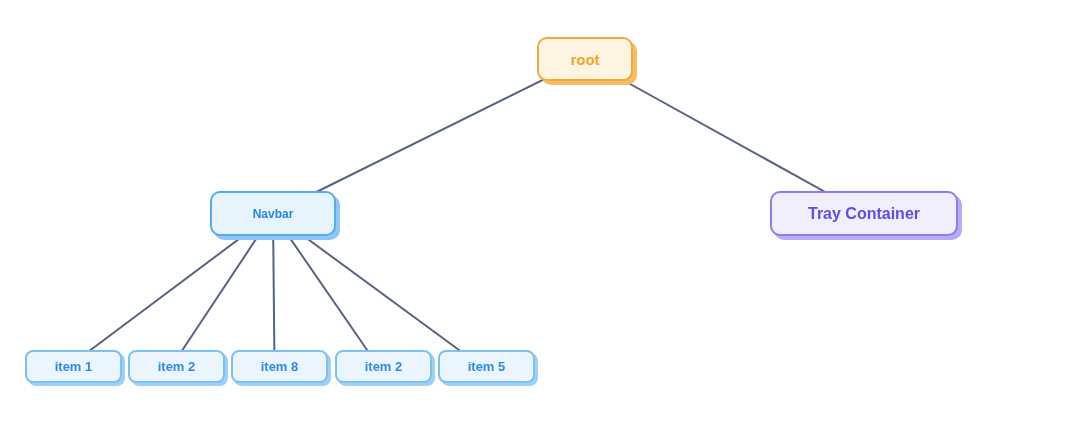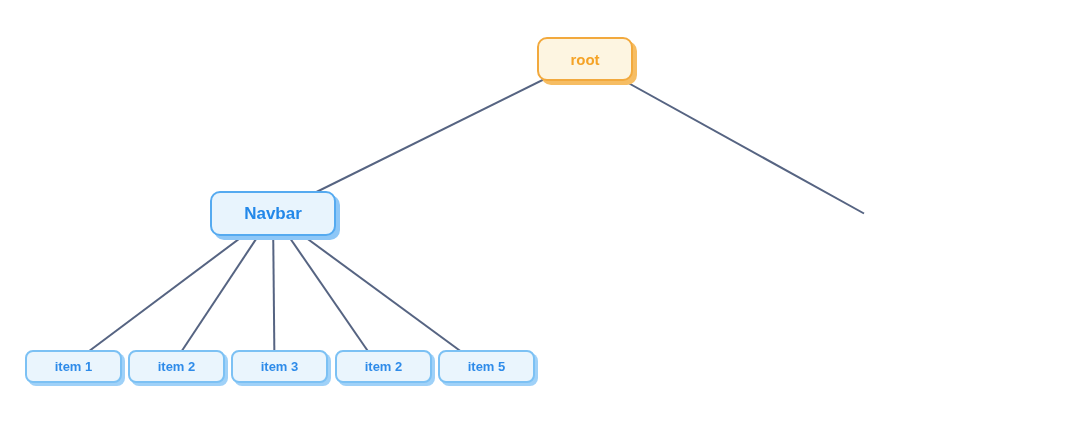--- a/index.html
+++ b/index.html
@@ -33,21 +33,21 @@
     background: var(--bg);
     border: 2px solid var(--border);
     color: var(--text);
     box-shadow: 4px 4px 0 var(--shadow);
     border-radius: 10px;
     font-weight: bold;
     cursor: pointer;
     user-select: none;
   }
   #node-root   { left: 537px; top: 37px;  width: 96px;  height: 44px; font-size: 15px; }
-  #node-navbar { left: 210px; top: 191px; width: 126px; height: 45px; font-size: 17px; }
+  #node-navbar { left: 210px; top: 191px; width: 126px; height: 45px; font-size: 12px; }
   #node-tray   { left: 770px; top: 191px; width: 188px; height: 45px; font-size: 16px; }
   .node.leaf   { top: 350px; width: 97px; height: 33px; font-size: 13px;
                  border-radius: 8px; box-shadow: 3px 3px 0 var(--shadow); }
   #node-item1 { left: 25px; }
   #node-item2 { left: 128px; }
   #node-item3 { left: 231px; }
   #node-item4 { left: 335px; }
   #node-item5 { left: 438px; }
   .node-label { pointer-events: none; }
 </style>
@@ -66,31 +66,34 @@
     </svg>
 
   <div class="node" id="node-root" style="--bg: #fdf5e1; --border: #f2a93d; --text: #f5a326; --shadow: #f6bd63;">
     <span class="node-label">root</span>
   </div>
 
   <div class="node" id="node-navbar" style="--bg: #e8f4fd; --border: #55aaf0; --text: #2388e9; --shadow: #8ec7f7;">
     <span class="node-label">Navbar</span>
   </div>
 
+  <div class="node" id="node-tray" style="--bg: #f1effe; --border: #8b7cf2; --text: #5b4ee9; --shadow: #b7abfa;">
+    <span class="node-label">Tray Container</span>
+  </div>
 
   <div class="node leaf" id="node-item1" style="--bg: #eaf5fd; --border: #7cc1f4; --text: #2e8be9; --shadow: #9fd1f8;">
     <span class="node-label">item 1</span>
   </div>
 
   <div class="node leaf" id="node-item2" style="--bg: #eaf5fd; --border: #7cc1f4; --text: #2e8be9; --shadow: #9fd1f8;">
     <span class="node-label">item 2</span>
   </div>
 
   <div class="node leaf" id="node-item3" style="--bg: #eaf5fd; --border: #7cc1f4; --text: #2e8be9; --shadow: #9fd1f8;">
-    <span class="node-label">item 3</span>
+    <span class="node-label">item 8</span>
   </div>
 
   <div class="node leaf" id="node-item4" style="--bg: #eaf5fd; --border: #7cc1f4; --text: #2e8be9; --shadow: #9fd1f8;">
     <span class="node-label">item 2</span>
   </div>
 
   <div class="node leaf" id="node-item5" style="--bg: #eaf5fd; --border: #7cc1f4; --text: #2e8be9; --shadow: #9fd1f8;">
     <span class="node-label">item 5</span>
   </div>
 </div>

